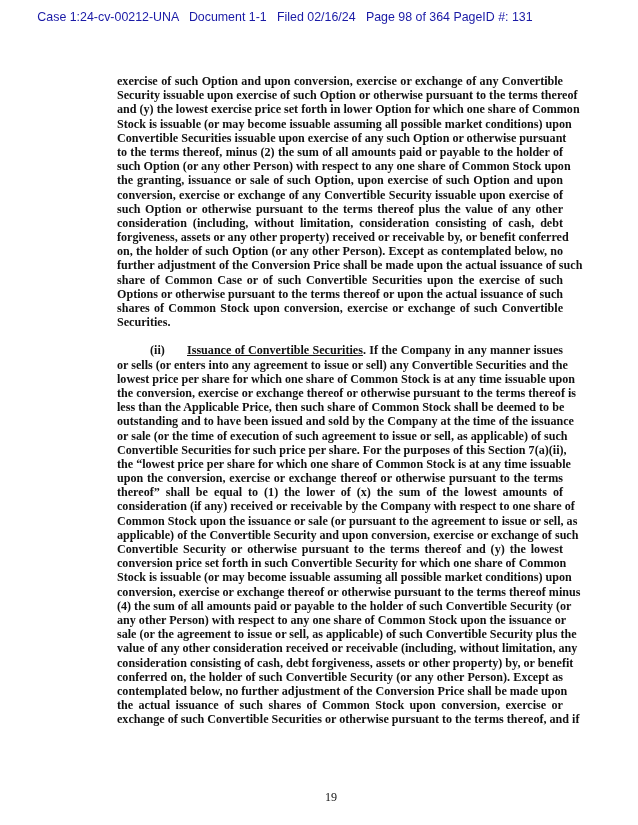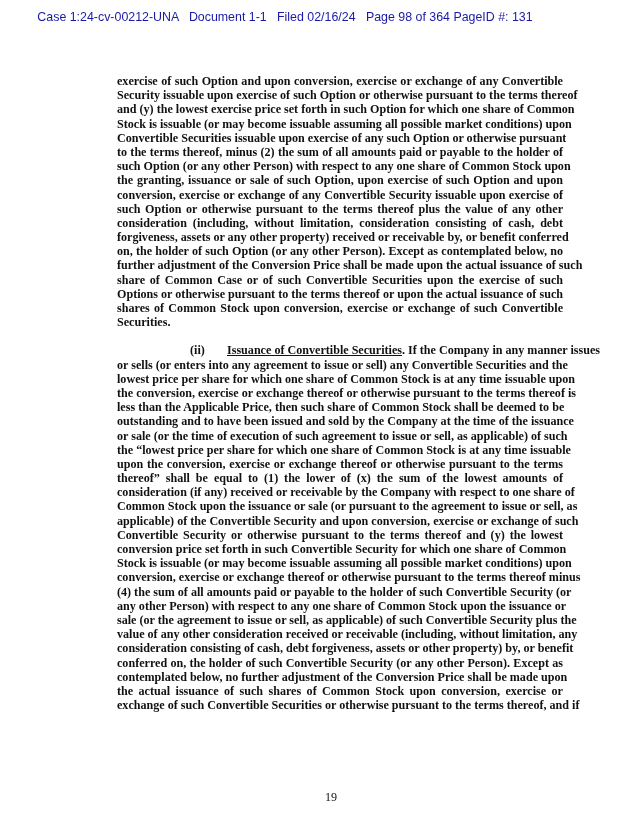--- a/index.html
+++ b/index.html
@@ -13,37 +13,37 @@
     position: absolute; left: 117px; top: 74px; width: 446px;
     font-family: "Liberation Serif", serif; font-size: 12.1px; color: #111; font-weight: bold;
   }
   .line {
     display: block; height: 14.2px; line-height: 14.2px;
     text-align: justify; text-align-last: justify; white-space: nowrap;
   }
   .line.last { text-align-last: left; }
   .para-gap { height: 14px; }
   .indent1 { padding-left: 33px; }
-  .tab-label { display: inline-block; width: 37px; margin-left: 40px; }
+  .tab-label { display: inline-block; width: 37px; }
   .heading-u { text-decoration: underline; }
   .page-number {
     position: absolute; top: 790px; left: 0; width: 638px; text-align: center;
     font-family: "Liberation Serif", serif; font-size: 12.1px; color: #111; margin-left: 12px;
   }
 </style>
 </head>
 <body>
 
 <div class="header"><span>Case 1:24-cv-00212-UNA</span>   <span>Document 1-1</span>   <span>Filed 02/16/24</span>   <span>Page 98 of 364</span> <span>PageID #: 131</span></div>
 
 <div class="page-body">
   <div>
     <span class="line">exercise of such Option and upon conversion, exercise or exchange of any Convertible</span>
     <span class="line">Security issuable upon exercise of such Option or otherwise pursuant to the terms thereof</span>
-    <span class="line">and (y) the lowest exercise price set forth in such Option for which one share of Common</span>
+    <span class="line">and (y) the lowest exercise price set forth in lower Option for which one share of Common</span>
     <span class="line">Stock is issuable (or may become issuable assuming all possible market conditions) upon</span>
     <span class="line">Convertible Securities issuable upon exercise of any such Option or otherwise pursuant</span>
     <span class="line">to the terms thereof, minus (2) the sum of all amounts paid or payable to the holder of</span>
     <span class="line">such Option (or any other Person) with respect to any one share of Common Stock upon</span>
     <span class="line">the granting, issuance or sale of such Option, upon exercise of such Option and upon</span>
     <span class="line">conversion, exercise or exchange of any Convertible Security issuable upon exercise of</span>
     <span class="line">such Option or otherwise pursuant to the terms thereof plus the value of any other</span>
     <span class="line">consideration (including, without limitation, consideration consisting of cash, debt</span>
     <span class="line">forgiveness, assets or any other property) received or receivable by, or benefit conferred</span>
     <span class="line">on, the holder of such Option (or any other Person).  Except as contemplated below, no</span>
@@ -57,20 +57,21 @@
   <div class="para-gap"></div>
 
   <div>
     <span class="line indent1"><span class="tab-label">(ii)</span><span class="heading-u">Issuance of Convertible Securities</span><span>.  If the Company in any manner issues</span></span>
     <span class="line">or sells (or enters into any agreement to issue or sell) any Convertible Securities and the</span>
     <span class="line">lowest price per share for which one share of Common Stock is at any time issuable upon</span>
     <span class="line">the conversion, exercise or exchange thereof or otherwise pursuant to the terms thereof is</span>
     <span class="line">less than the Applicable Price, then such share of Common Stock shall be deemed to be</span>
     <span class="line">outstanding and to have been issued and sold by the Company at the time of the issuance</span>
     <span class="line">or sale (or the time of execution of such agreement to issue or sell, as applicable) of such</span>
+    <span class="line">Convertible Securities for such price per share.  For the purposes of this Section 7(a)(ii),</span>
     <span class="line">the “lowest price per share for which one share of Common Stock is at any time issuable</span>
     <span class="line">upon the conversion, exercise or exchange thereof or otherwise pursuant to the terms</span>
     <span class="line">thereof” shall be equal to (1) the lower of (x) the sum of the lowest amounts of</span>
     <span class="line">consideration (if any) received or receivable by the Company with respect to one share of</span>
     <span class="line">Common Stock upon the issuance or sale (or pursuant to the agreement to issue or sell, as</span>
     <span class="line">applicable) of the Convertible Security and upon conversion, exercise or exchange of such</span>
     <span class="line">Convertible Security or otherwise pursuant to the terms thereof and (y) the lowest</span>
     <span class="line">conversion price set forth in such Convertible Security for which one share of Common</span>
     <span class="line">Stock is issuable (or may become issuable assuming all possible market conditions) upon</span>
     <span class="line">conversion, exercise or exchange thereof or otherwise pursuant to the terms thereof minus</span>

